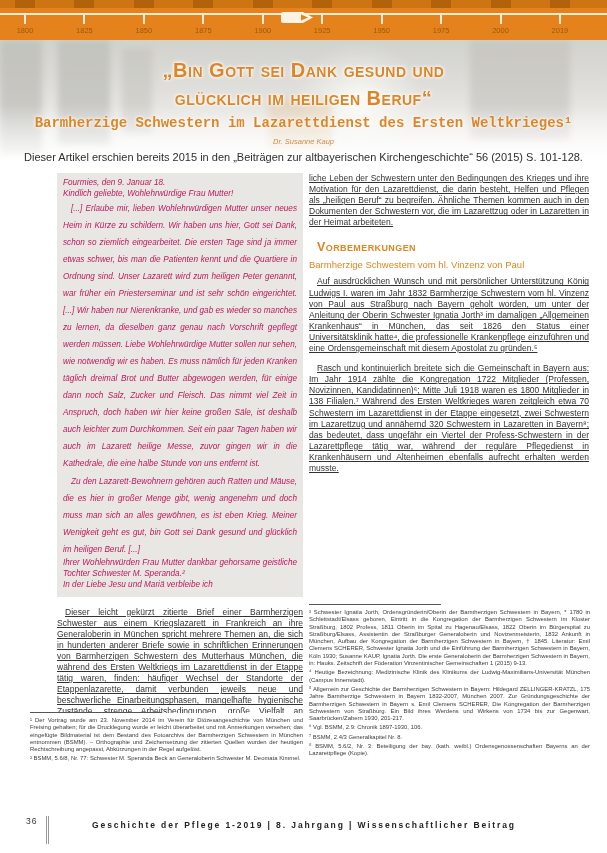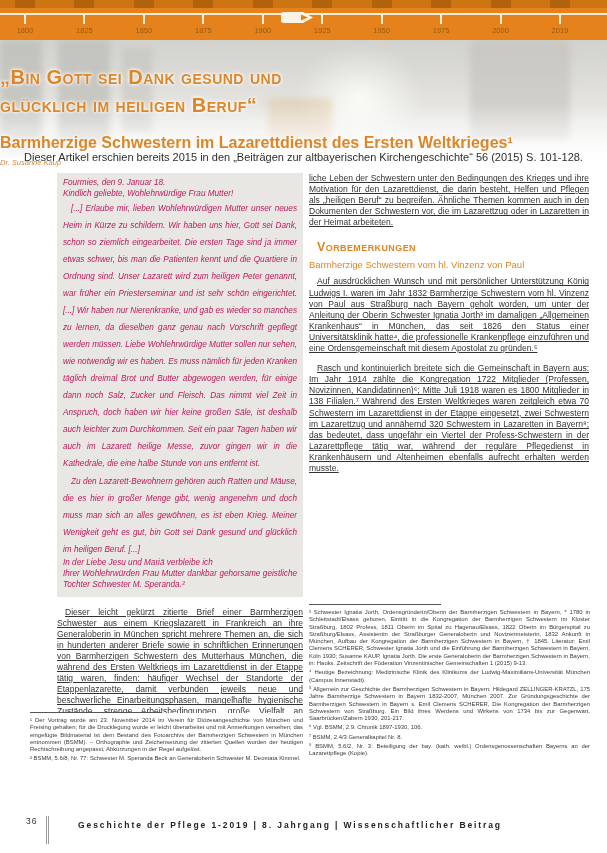--- a/index.html
+++ b/index.html
@@ -25,26 +25,26 @@
   .ph { position:absolute; filter:blur(3px); }
   .ph1 { left:0; top:0; width:42px; height:115px; background:rgba(108,106,99,.28); }
   .ph2 { left:58px; top:0; width:52px; height:105px; background:rgba(120,118,112,.30); }
   .ph3 { left:122px; top:8px; width:30px; height:85px; background:rgba(140,138,130,.24); }
   .ph4 { left:295px; top:0; width:130px; height:115px;
          background:radial-gradient(ellipse at center, rgba(255,255,250,.95), rgba(255,255,250,0) 70%); }
   .ph5 { left:268px; top:58px; width:64px; height:52px; background:rgba(212,160,88,.28); }
   .ph6 { left:470px; top:0; width:100px; height:100px; background:rgba(128,126,119,.24); }
   .ph-fade { position:absolute; inset:0;
          background:linear-gradient(180deg, rgba(215,214,210,.45) 0%, rgba(245,245,242,.15) 50%, #ffffff 100%); }
-  .hero-text { position:relative; z-index:2; text-align:left; padding-top:23px; }
+  .hero-text { position:relative; z-index:2; text-align:center; padding-top:16px; }
   .title { font-variant:small-caps; font-weight:700; font-size:20px; line-height:28px;
            color:#dd8527; letter-spacing:.5px;
            text-shadow:0 0 5px #fff, 0 0 3px #fff, 0 0 1px #fff; }
-  .subtitle { margin-top:15px; font-weight:700; font-size:16px; color:#dd8527;
-              text-shadow:0 0 4px #fff, 0 0 2px #fff; }
+  .subtitle { margin-top:3px; font-weight:700; font-size:14px; color:#dd8527;
+              text-shadow:0 0 4px #fff, 0 0 2px #fff;font-family:Liberation Mono, monospace; }
   .author { margin-top:6px; font-size:7.5px; color:#d18a3d; font-style:italic;
             text-shadow:0 0 3px #fff; }
   .erratum { position:absolute; left:0; top:151px; width:607px; text-align:center;
              font-size:11px; color:#2e2e2e; z-index:3; }
 
   
   .col { position:absolute; overflow:hidden; }
   .col-left  { left:57px;  top:173px; width:246px; height:540px; }
   .col-right { left:309px; top:173px; width:280px; height:430px; }
 
@@ -65,21 +65,21 @@
   .fn-left  { left:30px;  top:712px; width:273px; }
   .fn-right { left:309px; top:604px; width:281px; }
   .fn-rule { width:132px; height:0; border-top:1px solid #555; margin-bottom:4px; }
   .fn { font-size:5.9px; line-height:7.3px; color:#3b3b3b; text-align:justify; margin-bottom:2px; }
 
   
   .footer { position:absolute; left:0; top:814px; width:607px; height:39px; }
   .pagenum { position:absolute; left:26px; top:2px; font-size:8.5px; letter-spacing:1px; color:#333; }
   .vline { position:absolute; left:46px; top:2px; width:3px; height:28px;
            border-left:1px solid #9a9a9a; border-right:1px solid #9a9a9a; }
-  .journal { position:absolute; left:78px; top:6px; font-size:8.5px; font-weight:700;
+  .journal { position:absolute; left:92px; top:6px; font-size:8.5px; font-weight:700;
              letter-spacing:1.9px; color:#222; white-space:nowrap; }
 </style>
 </head>
 <body>
 
 <div class="page">
 
   <div class="timeline">
     <div class="tl-strip"></div>
     <div class="tl-line"></div>
@@ -158,22 +158,22 @@
     </div>
   </div>
   <div class="erratum">Dieser Artikel erschien bereits 2015 in den „Beiträgen zur altbayerischen Kirchengeschichte“ 56 (2015) S. 101-128.</div>
 
   <div class="col col-left">
     <div class="quote-box">
       <p class="q-line">Fourmies, den 9. Januar 18.</p>
       <p class="q-line">Kindlich geliebte, Wohlehrwürdige Frau Mutter!</p>
       <p class="q-para">[...] Erlaube mir, lieben Wohlehrwürdigen Mutter unser neues Heim in Kürze zu schildern. Wir haben uns hier, Gott sei Dank, schon so ziemlich eingearbeitet. Die ersten Tage sind ja immer etwas schwer, bis man die Patienten kennt und die Quartiere in Ordnung sind. Unser Lazarett wird zum heiligen Peter genannt, war früher ein Priesterseminar und ist sehr schön eingerichtet. [...] Wir haben nur Nierenkranke, und gab es wieder so manches zu lernen, da dieselben ganz genau nach Vorschrift gepflegt werden müssen. Liebe Wohlehrwürdige Mutter sollen nur sehen, wie notwendig wir es haben. Es muss nämlich für jeden Kranken täglich dreimal Brot und Butter abgewogen werden, für einige dann noch Salz, Zucker und Fleisch. Das nimmt viel Zeit in Anspruch, doch haben wir hier keine großen Säle, ist deshalb auch leichter zum Durchkommen. Seit ein paar Tagen haben wir auch im Lazarett heilige Messe, zuvor gingen wir in die Kathedrale, die eine halbe Stunde von uns entfernt ist.</p>
       <p class="q-para">Zu den Lazarett-Bewohnern gehören auch Ratten und Mäuse, die es hier in großer Menge gibt, wenig angenehm und doch muss man sich an alles gewöhnen, es ist eben Krieg. Meiner Wenigkeit geht es gut, bin Gott sei Dank gesund und glücklich im heiligen Beruf. [...]</p>
+      <p class="q-line">Ihrer Wohlehrwürden Frau Mutter dankbar gehorsame geistliche Tochter Schwester M. Speranda.²</p>
       <p class="q-line">In der Liebe Jesu und Mariä verbleibe ich</p>
-      <p class="q-line">Ihrer Wohlehrwürden Frau Mutter dankbar gehorsame geistliche Tochter Schwester M. Speranda.²</p>
     </div>
     <p class="body-p indent">Dieser leicht gekürzt zitierte Brief einer Barmherzigen Schwester aus einem Kriegslazarett in Frankreich an ihre Generaloberin in München spricht mehrere Themen an, die sich in hunderten anderer Briefe sowie in schriftlichen Erinnerungen von Barmherzigen Schwestern des Mutterhaus München, die während des Ersten Weltkriegs im Lazarettdienst in der Etappe tätig waren, finden: häufiger Wechsel der Standorte der Etappenlazarette, damit verbunden jeweils neue und beschwerliche Einarbeitungsphasen, mangelhafte hygienische Zustände, strenge Arbeitsbedingungen, große Vielfalt an verschiedenen Verwundungen und Krankheiten der Soldaten, aber auch kurze Reflexionen über die Wahrnehmung und Erfahrung der Kriegssituation, das geist-</p>
   </div>
 
   <div class="col col-right">
     <p class="body-p">liche Leben der Schwestern unter den Bedingungen des Krieges und ihre Motivation für den Lazarettdienst, die darin besteht, Helfen und Pflegen als „heiligen Beruf“ zu begreifen. Ähnliche Themen kommen auch in den Dokumenten der Schwestern vor, die im Lazarettzug oder in Lazaretten in der Heimat arbeiteten.</p>
     <h2 class="sec-h">Vorbemerkungen</h2>
     <h3 class="sub-h">Barmherzige Schwestern vom hl. Vinzenz von Paul</h3>
     <p class="body-p indent">Auf ausdrücklichen Wunsch und mit persönlicher Unterstützung König Ludwigs I. waren im Jahr 1832 Barmherzige Schwestern vom hl. Vinzenz von Paul aus Straßburg nach Bayern geholt worden, um unter der Anleitung der Oberin Schwester Ignatia Jorth³ im damaligen „Allgemeinen Krankenhaus“ in München, das seit 1826 den Status einer Universitätsklinik hatte⁴, die professionelle Krankenpflege einzuführen und eine Ordensgemeinschaft mit diesem Apostolat zu gründen.⁵</p>
     <p class="body-p indent">Rasch und kontinuierlich breitete sich die Gemeinschaft in Bayern aus: Im Jahr 1914 zählte die Kongregation 1722 Mitglieder (Professen, Novizinnen, Kandidatinnen)⁶; Mitte Juli 1918 waren es 1800 Mitglieder in 138 Filialen.⁷ Während des Ersten Weltkrieges waren zeitgleich etwa 70 Schwestern im Lazarettdienst in der Etappe eingesetzt, zwei Schwestern im Lazarettzug und annähernd 320 Schwestern in Lazaretten in Bayern⁸; das bedeutet, dass ungefähr ein Viertel der Profess-Schwestern in der Lazarettpflege tätig war, während der reguläre Pflegedienst in Krankenhäusern und Altenheimen ebenfalls aufrecht erhalten werden musste.</p>

